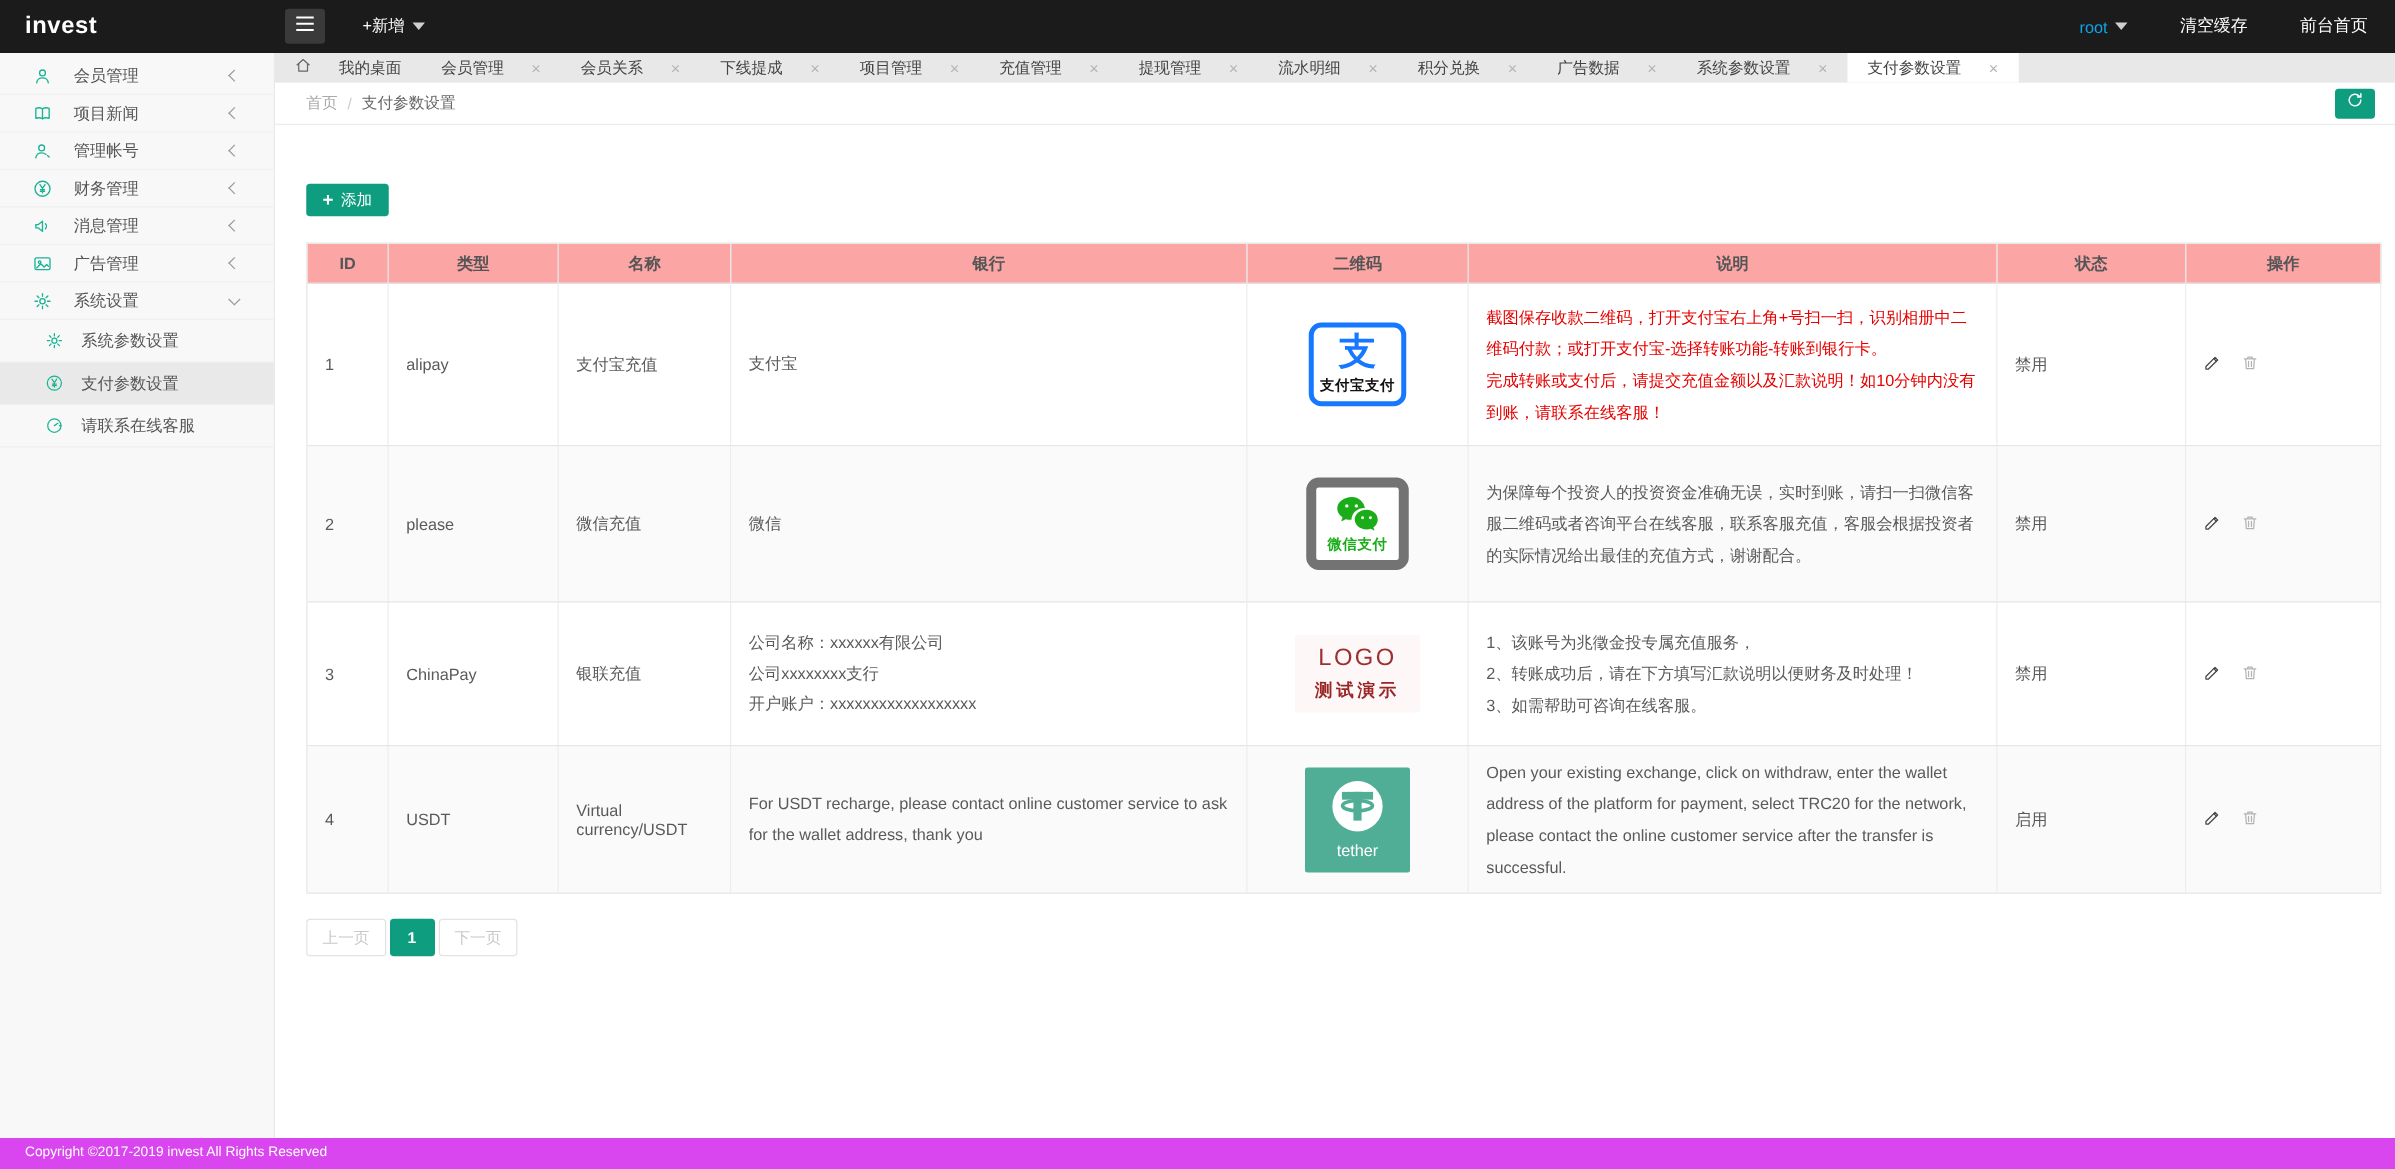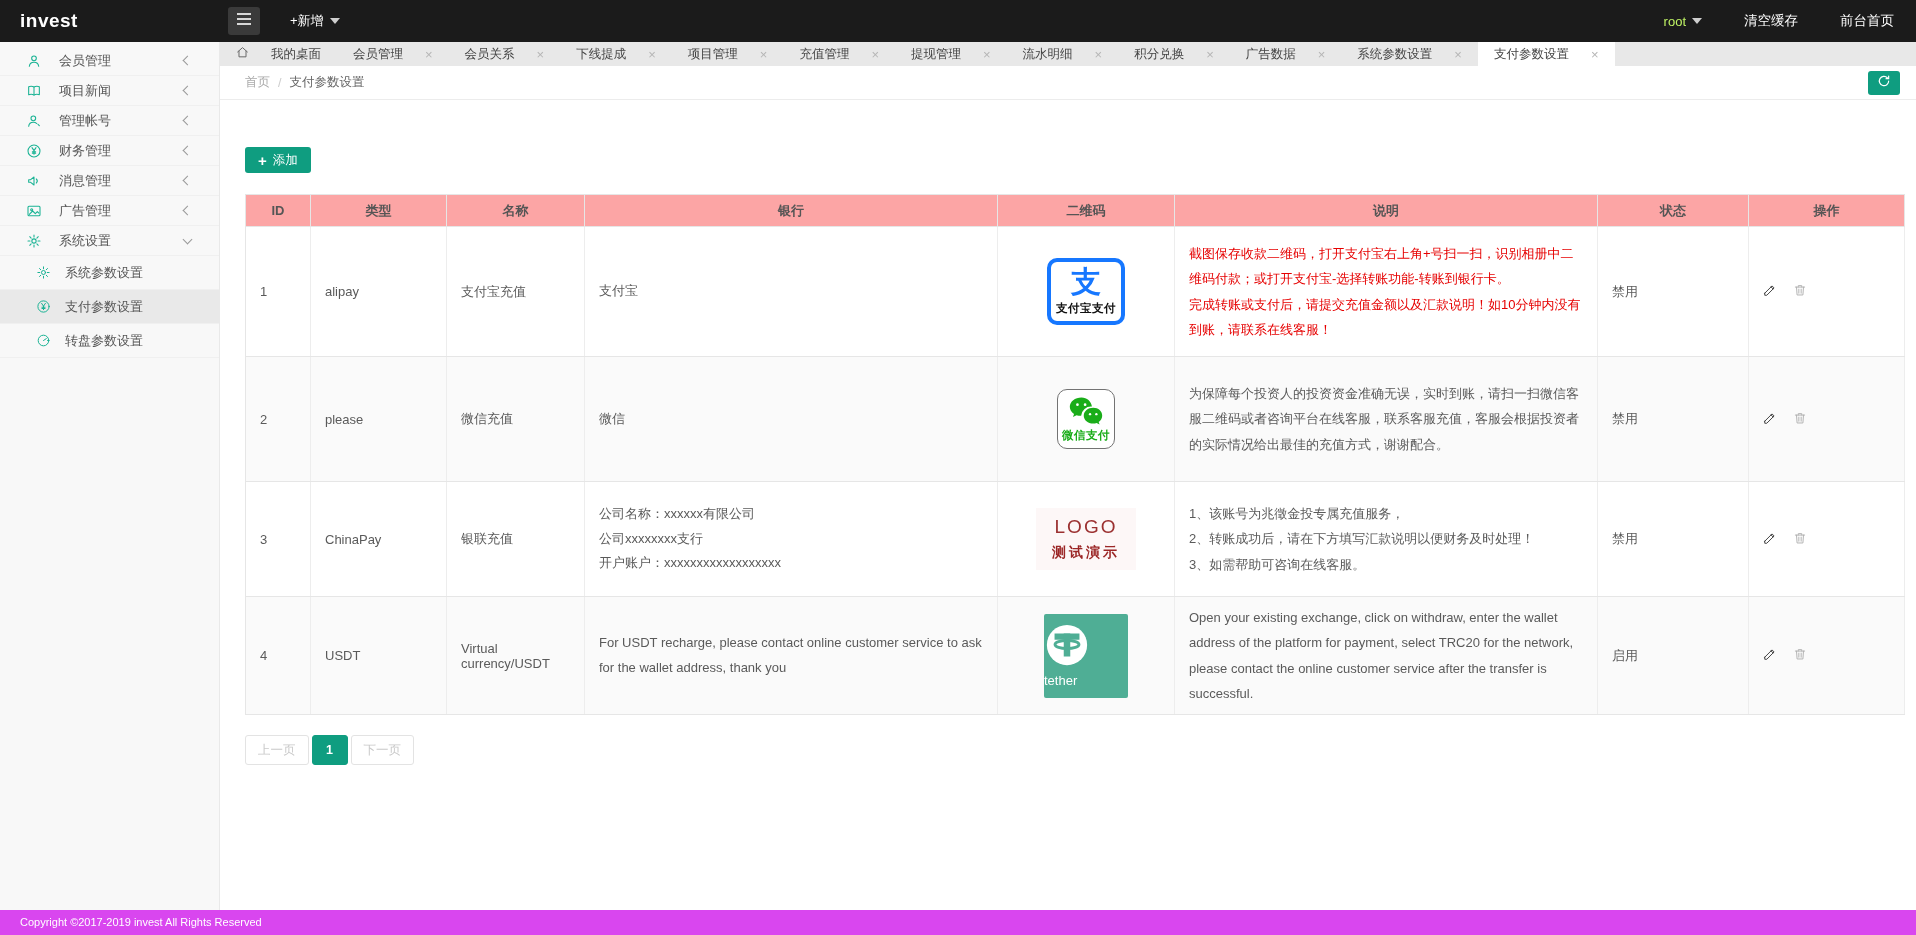--- a/index.html
+++ b/index.html
@@ -8,21 +8,21 @@
 
   
   #topbar { position:fixed; top:0; left:0; width:100%; height:42px; background:#1b1b1b;
     display:flex; align-items:center; z-index:30; }
   .brand { width:220px; padding-left:20px; color:#fff; font-size:19px; font-weight:bold; letter-spacing:.5px; }
   .burger { width:32px; height:28px; background:#3a3a3a; border-radius:3px; margin-left:8px;
     display:flex; align-items:center; justify-content:center; cursor:pointer; }
   .newbtn { margin-left:30px; color:#fff; font-size:13px; display:flex; align-items:center; gap:6px; cursor:pointer; }
   .caret { width:0; height:0; border-left:5px solid transparent; border-right:5px solid transparent; border-top:6px solid #cfcfcf; }
   .top-right { margin-left:auto; display:flex; align-items:center; gap:42px; padding-right:22px; }
-  .top-user { color:#bef264; font-size:13px; display:flex; align-items:center; gap:6px; cursor:pointer; }
+  .top-user { color:#0ea5e9; font-size:13px; display:flex; align-items:center; gap:6px; cursor:pointer; }
   .toplink { color:#fff; font-size:13.5px; cursor:pointer; }
 
   
   #sidebar { position:fixed; top:42px; left:0; width:220px; bottom:25px; background:#f8f8f8;
     border-right:1px solid #e9e9e9; padding-top:4px; }
   .side-item { height:30px; display:flex; align-items:center; color:#555; font-size:13px;
     border-bottom:1px solid #f0f0f0; cursor:pointer; position:relative; }
   .side-item .sicon { width:16px; height:16px; margin-left:26px; margin-right:17px; color:#1ab394; }
   .side-sub { height:34px; }
   .side-sub .sicon { margin-left:36px; margin-right:14px; width:15px; height:15px; }
@@ -65,32 +65,32 @@
     border-right:1px solid #ededed; border-bottom:1px solid #e6e6e6; }
   tr.stripe td { background:#fafafa; }
   tr.h1 { height:130px; } tr.h2 { height:125px; } tr.h3 { height:115px; } tr.h4 { height:117px; }
   .pre { white-space:pre-line; line-height:1.9; }
   .desc { white-space:pre-line; line-height:1.95; }
   .red { color:#e60000; }
   .qrcell { text-align:center; }
 
   .paybox { display:inline-block; background:#fff; border-radius:10px; padding:3px 4px 5px; text-align:center; }
   .paybox.ali { border:4px solid #1677ff; width:78px; }
-  .paybox.wx  { border:1px solid #737373; width:58px; }
+  .paybox.wx  { border:8px solid #737373; width:82px; }
   .ali-glyph { font-size:30px; font-weight:bold; color:#1677ff; line-height:1.15; }
   .pay-label { font-size:11.5px; font-weight:bold; margin-top:1px; letter-spacing:.5px; }
   .ali .pay-label { color:#111; }
   .wx  .pay-label { color:#1aad19; }
   .wx-icon svg { width:36px; height:32px; display:block; margin:2px auto 0; }
 
   .logobox { display:inline-block; background:#fdf7f7; padding:8px 16px; text-align:center; }
   .logo-title { font-size:19px; color:#9b3030; letter-spacing:2px; }
   .logo-sub { font-size:14px; font-weight:bold; color:#9b2626; letter-spacing:3px; margin-top:6px; }
 
-  .tetherbox { display:inline-flex; flex-direction:column; align-items:flex-start; width:84px; height:84px;
+  .tetherbox { display:inline-flex; flex-direction:column; align-items:center; width:84px; height:84px;
     background:#4fae95; border-radius:2px; padding-top:8px; }
   .tether-label { color:#fff; font-size:13px; margin-top:2px; }
 
   .ops { white-space:nowrap; }
   .opbtn { display:inline-block; cursor:pointer; margin-right:12px; }
   .opbtn svg { width:14px; height:14px; fill:none; stroke-width:1.7; stroke-linecap:round; stroke-linejoin:round; }
   .op-edit svg { stroke:#444; }
   .op-del svg { stroke:#b3b3b3; }
 
   
@@ -203,21 +203,21 @@
           <circle cx="12" cy="12" r="9"></circle>
           <path d="M9 7l3 4.5L15 7M12 11.5V17M9.5 13.2h5M9.5 15.2h5"></path>
         </svg></span>
     <span>支付参数设置</span>
   </div>
   <div class="side-item side-sub">
     <span class="sicon"><svg viewBox="0 0 24 24">
           <circle cx="12" cy="12" r="8.5"></circle>
           <path d="M12 12l4.5-3M20.5 12h-2"></path>
         </svg></span>
-    <span>转盘参数设置</span>
+    <span>请联系在线客服</span>
   </div>
 </div>
 
 <div id="tabstrip">
   <div class="tab">
     <span class="ticon"><svg viewBox="0 0 24 24">
           <path d="M3 11l9-8 9 8"></path>
           <path d="M5.5 9.5V20h13V9.5"></path>
         </svg></span>
     <span>我的桌面</span>

